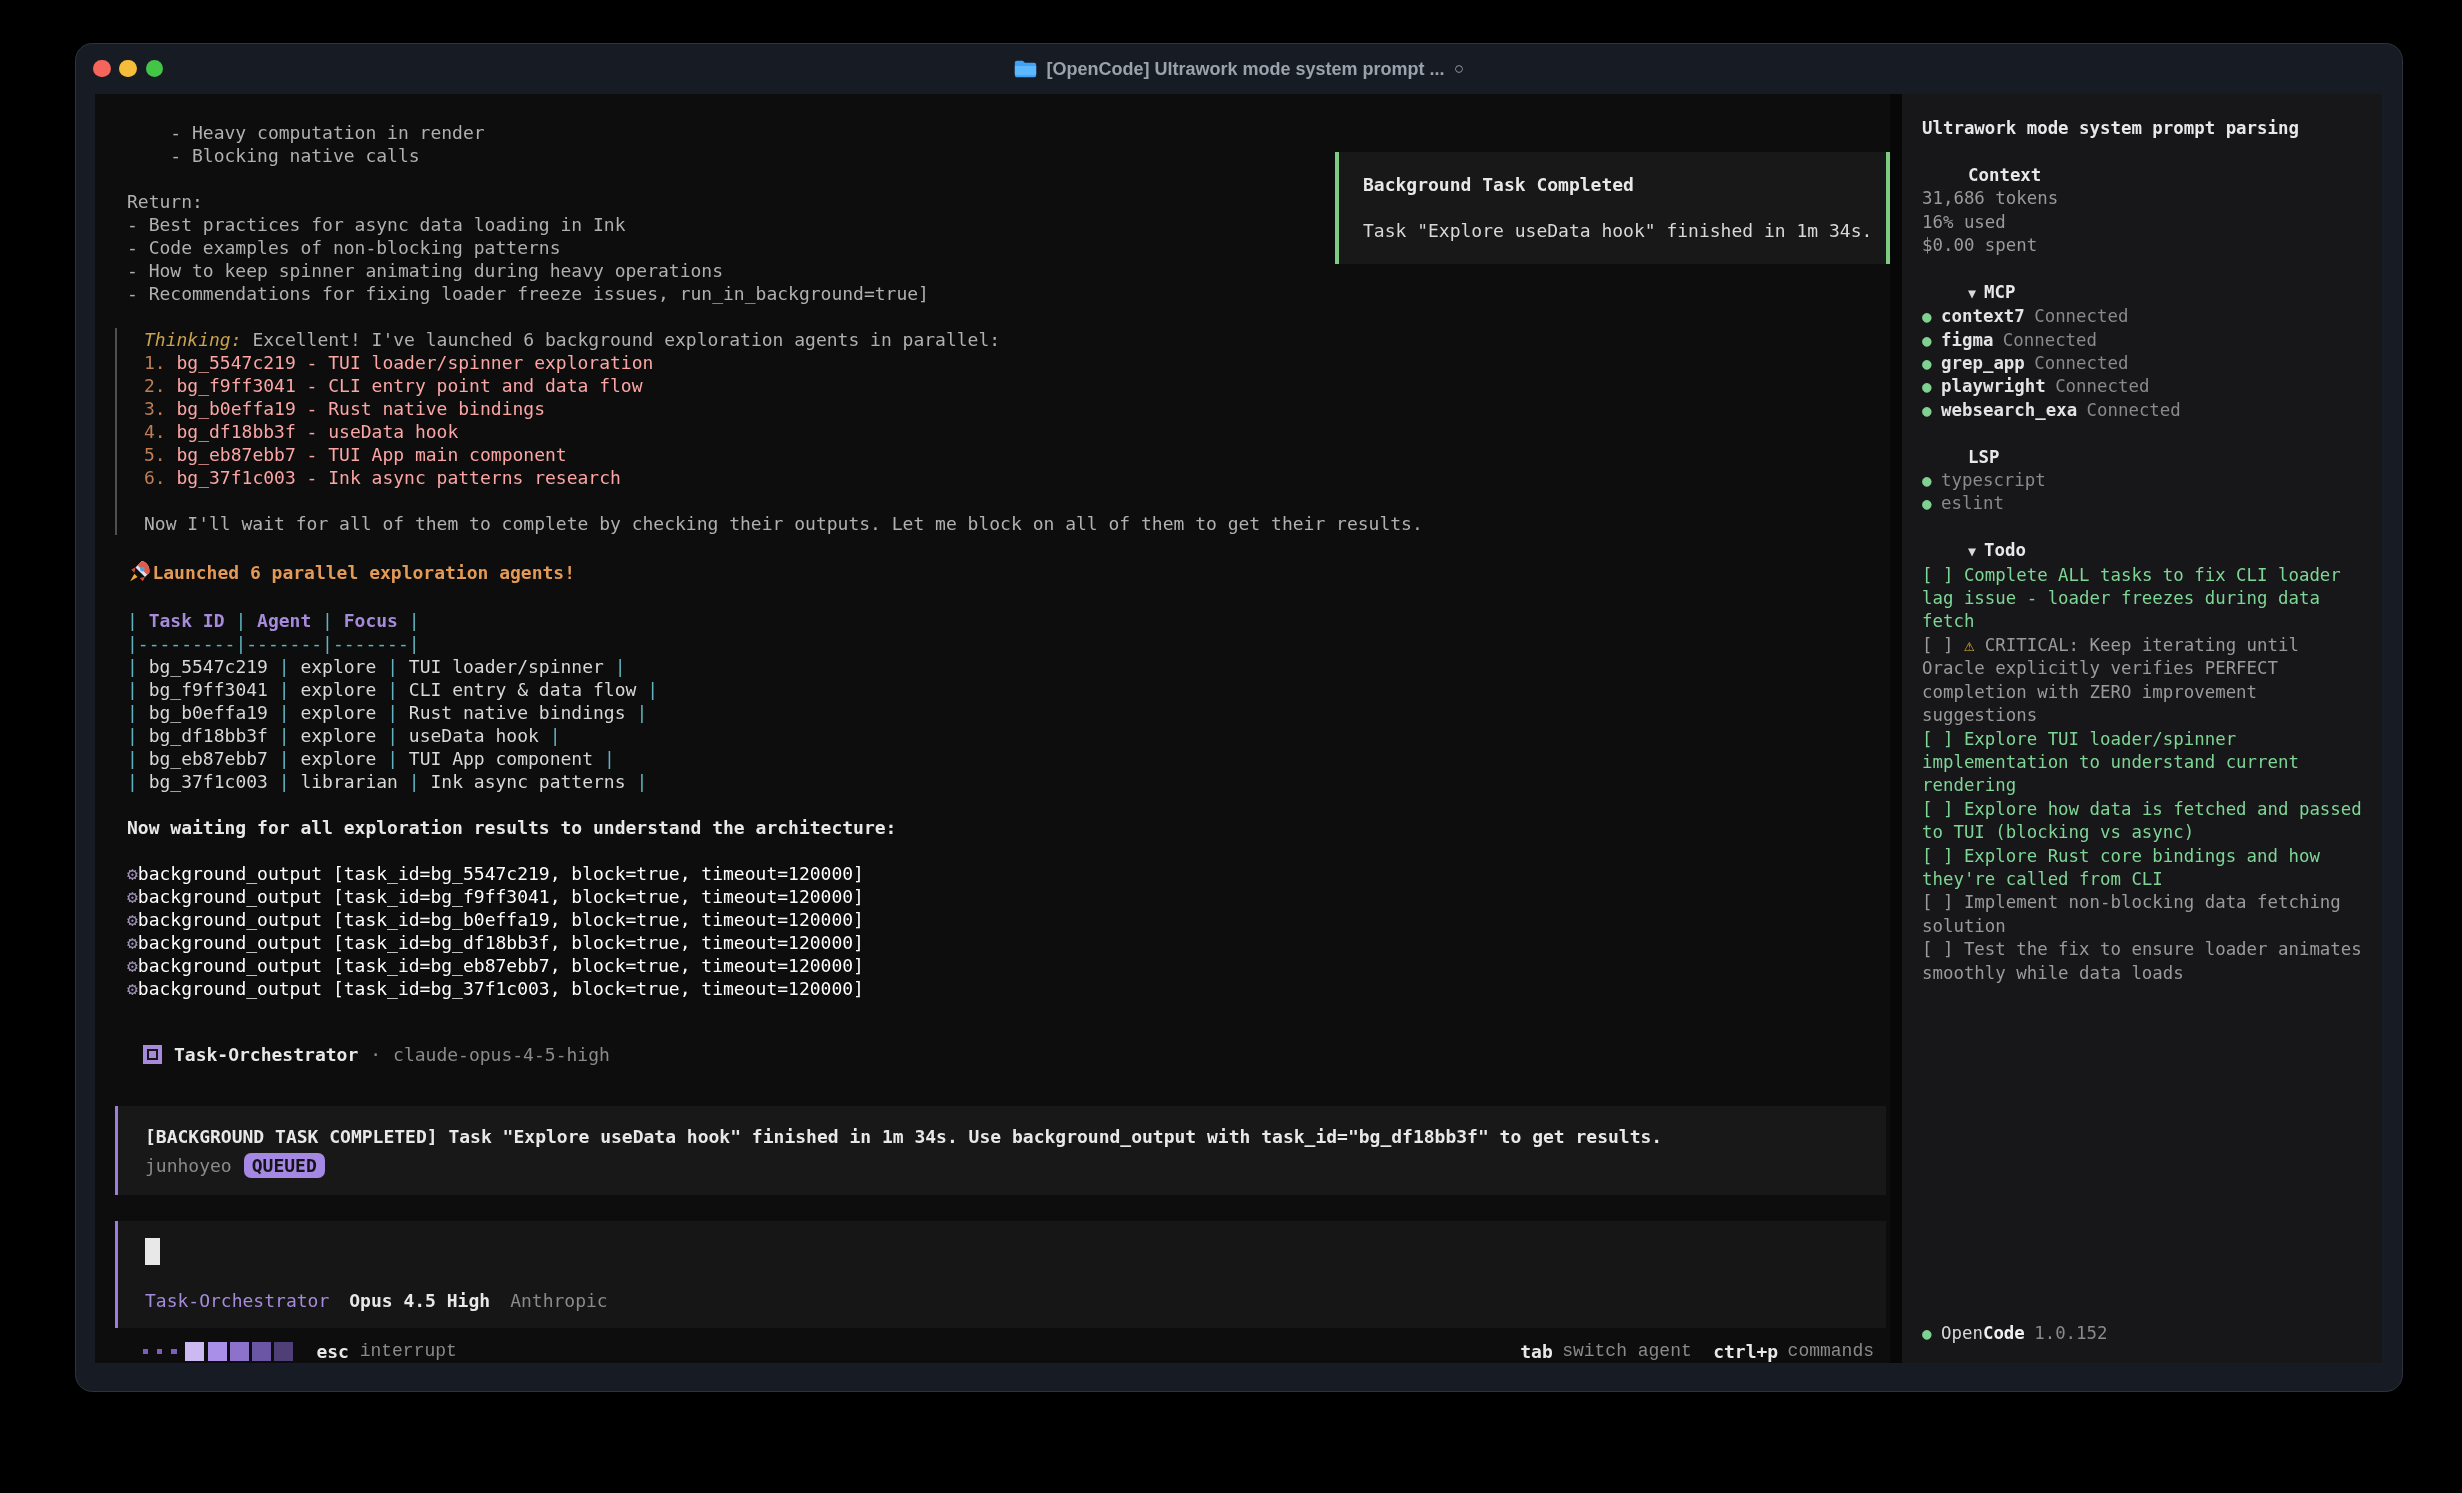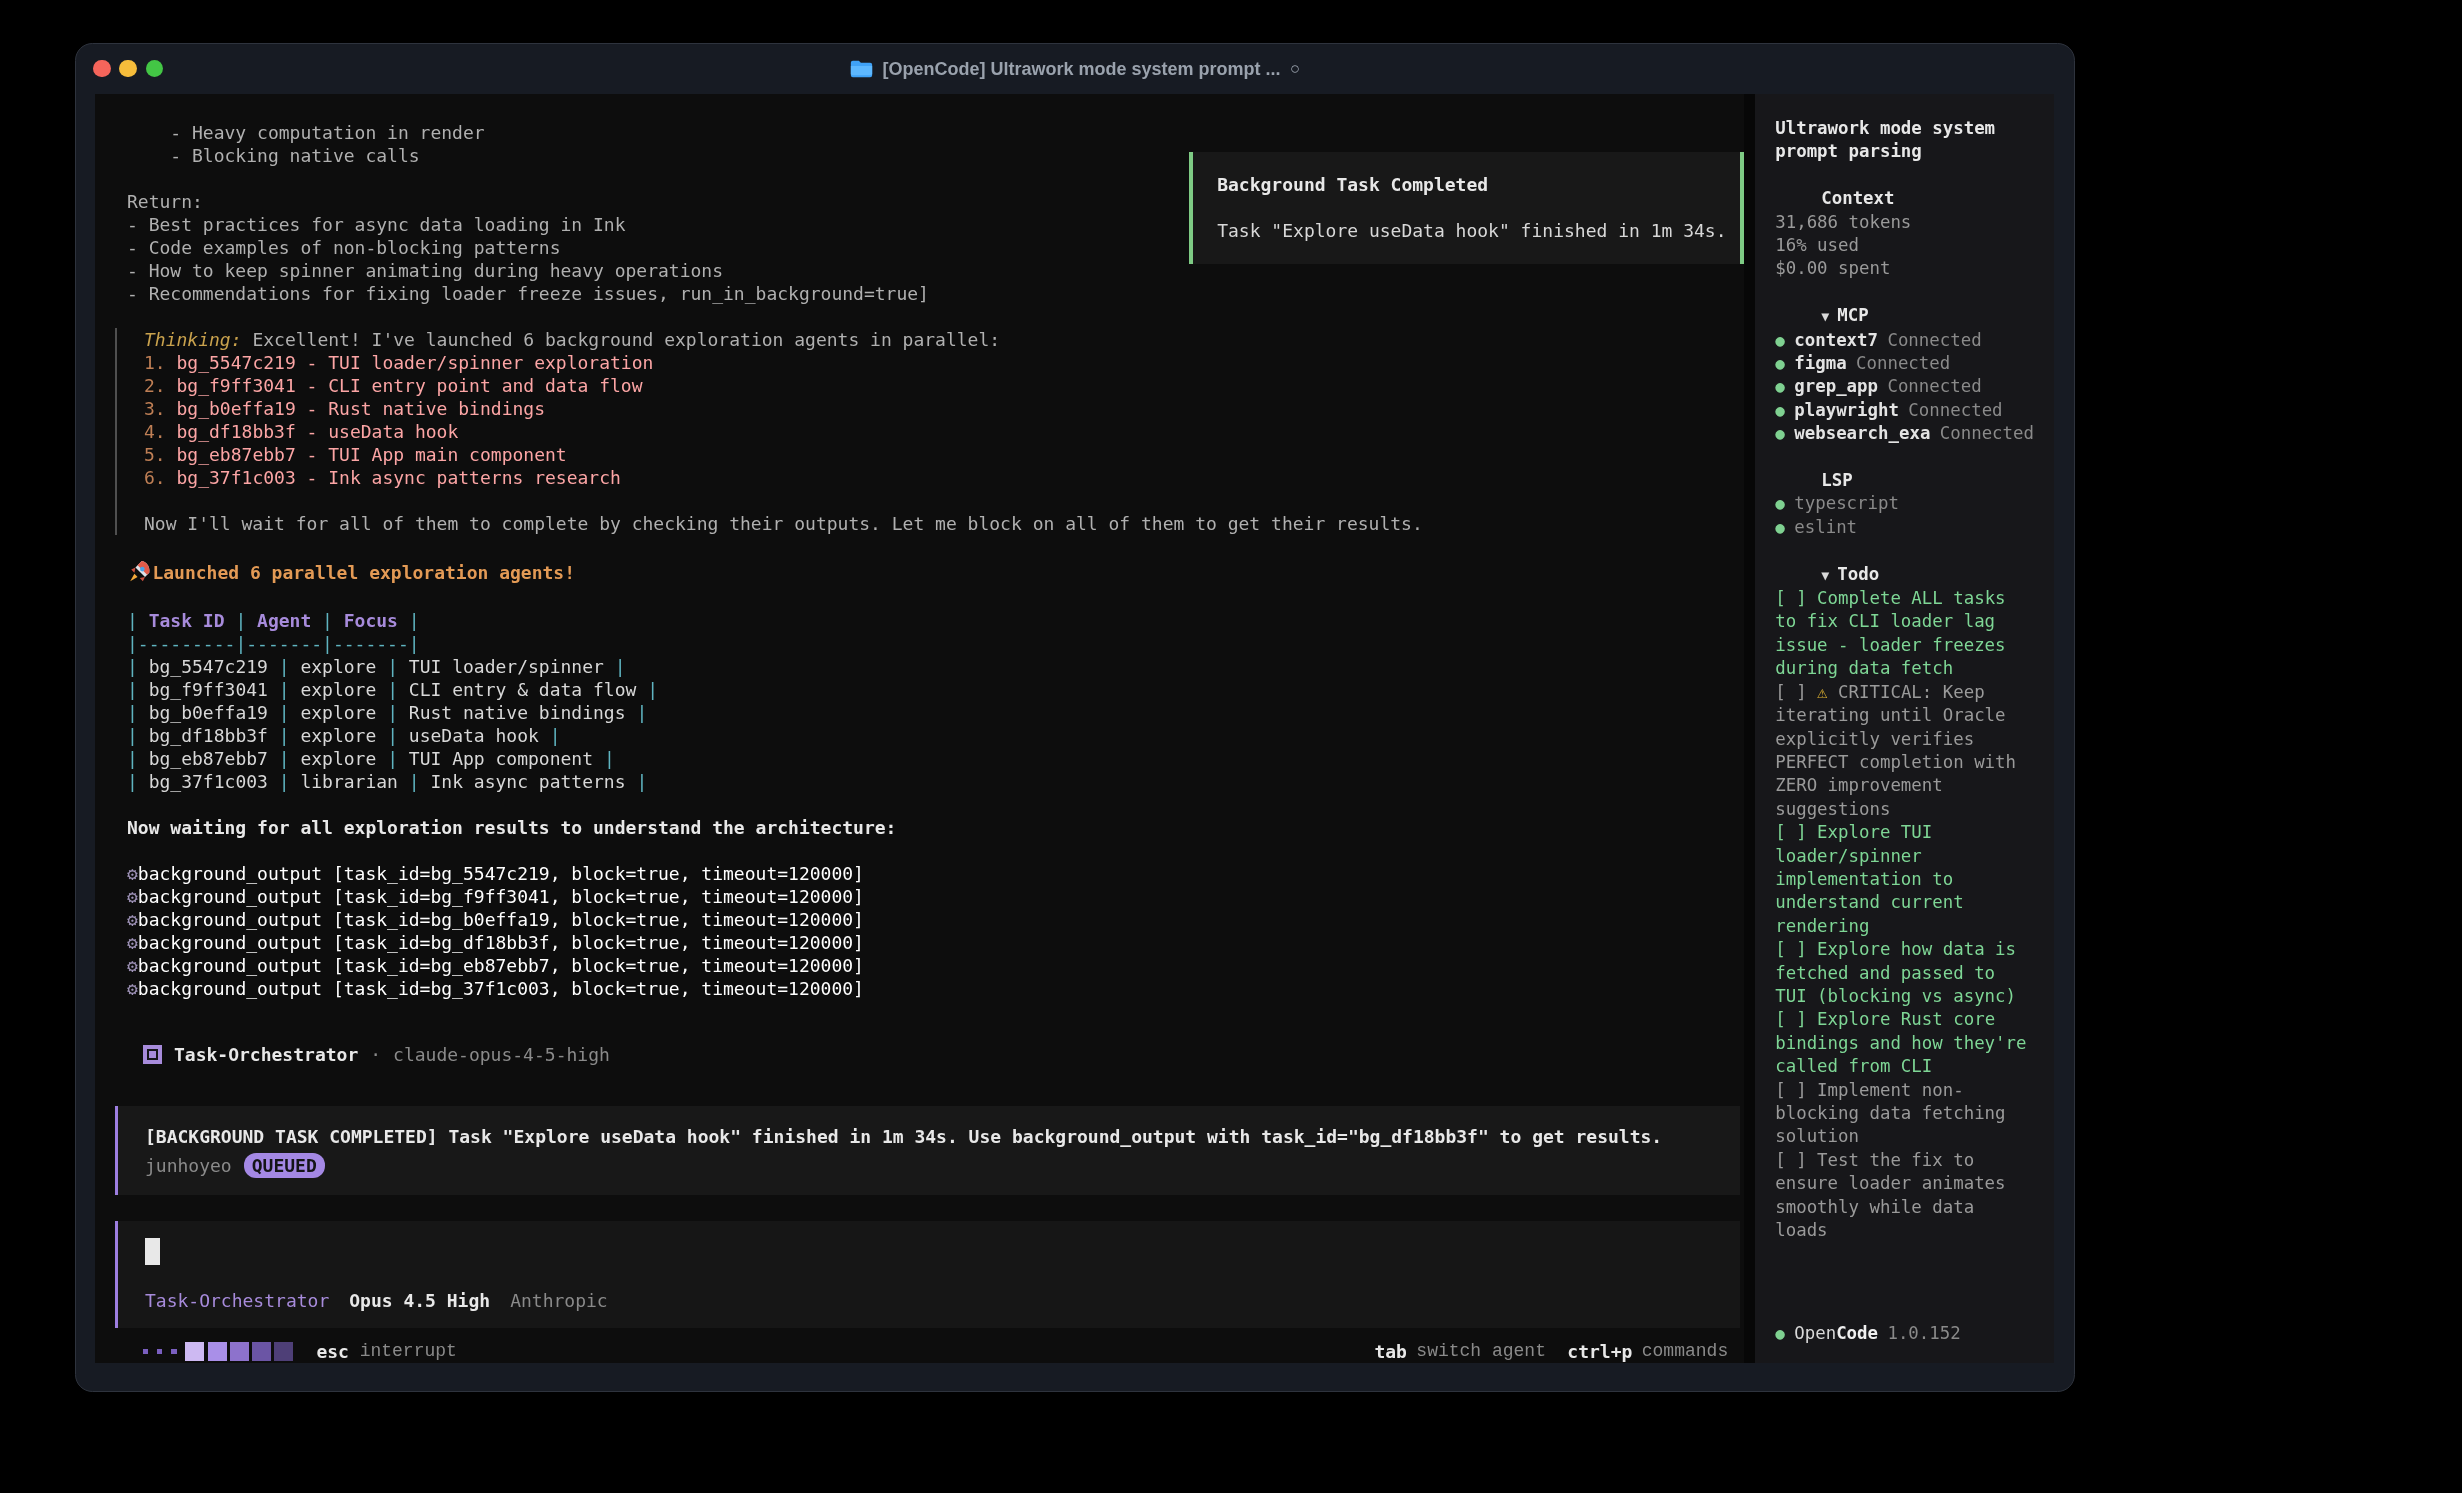--- a/index.html
+++ b/index.html
@@ -1,19 +1,19 @@
 <!DOCTYPE html>
 <html style="font-size:10.7px"><head>
 <meta charset="utf-8">
 <style>
   * { margin:0; padding:0; box-sizing:border-box; }
   html,body { width:2462px; height:1493px; background:#000; overflow:hidden; }
   body { font-family:"DejaVu Sans Mono", monospace; }
 
-  .window { position:absolute; left:75px; top:43px; width:2000px; height:1349px;
+  .window { position:absolute; left:75px; top:43px; width:2328px; height:1349px;
             background:#171b23; border:1.3px solid #2e333d; border-radius:17.4px; }
 
   .titlebar { height:50px; position:relative; display:flex; align-items:center; justify-content:center; }
   .lights { position:absolute; left:17.4px; top:16px; display:flex; gap:8.7px; }
   .light { width:17.4px; height:17.4px; border-radius:50%; }
   .light.red { background:#f5655b; } .light.yellow { background:#f6bd3b; } .light.green { background:#43c645; }
   .title { display:flex; align-items:center; gap:9.4px; color:#9aa2ad;
            font-family:"Liberation Sans", sans-serif; font-weight:bold; font-size:18px; }
   .title .circ { font-weight:normal; font-size:16.7px; color:#9aa2ad; }
 
@@ -43,21 +43,21 @@
   .announce { color:#e39a55; font-weight:bold; display:flex; align-items:center; gap:0; height:29px; }
 
   .orch-row { margin-top:40px; padding-left:48px; display:flex; align-items:center; gap:12px; height:29px; }
   .orch-icon { width:19px; height:19px; background:#a78bdb; display:inline-flex; align-items:center; justify-content:center; }
   .orch-icon span { display:block; width:10.7px; height:10.7px; background:#a78bdb; border:2px solid #15151a; }
   .orch-sep { color:#8a8a8a; }
   .orch-model { color:#8a8a8a; }
 
   .msg-block { margin:37px 4px 0 20px; border-left:3.3px solid #9d7ee0; background:#181818; padding:19px 20px 17.4px 27px; }
   .msg-meta { margin-top:5.4px; display:flex; align-items:center; gap:12px; }
-  .badge { background:#a488e4; color:#141417; font-weight:bold; padding:0.7px 8px; border-radius:12px; }
+  .badge { background:#a488e4; color:#141417; font-weight:bold; padding:0.7px 8px; border-radius:7px; }
 
   .input-block { margin:25.4px 4px 0 20px; border-left:3.3px solid #9d7ee0; background:#161616; padding:17.4px 20px 16px 27px; }
   .cursor { width:14.7px; height:27px; background:#e8e8e8; }
   .agent-row { margin-top:24px; display:flex; align-items:baseline; gap:20px; }
 
   .status-row { margin-top:12px; padding:0 16px 0 48px; display:flex; align-items:center; }
   .spinner { display:flex; align-items:center; gap:3.3px; margin-right:23px; }
   .sp-dot { width:5.4px; height:5.4px; background:#7a5fc0; margin-right:5.4px; }
   .sp-blk { width:19px; height:19px; }
   .key { color:#e8e8e8; font-weight:bold; }

